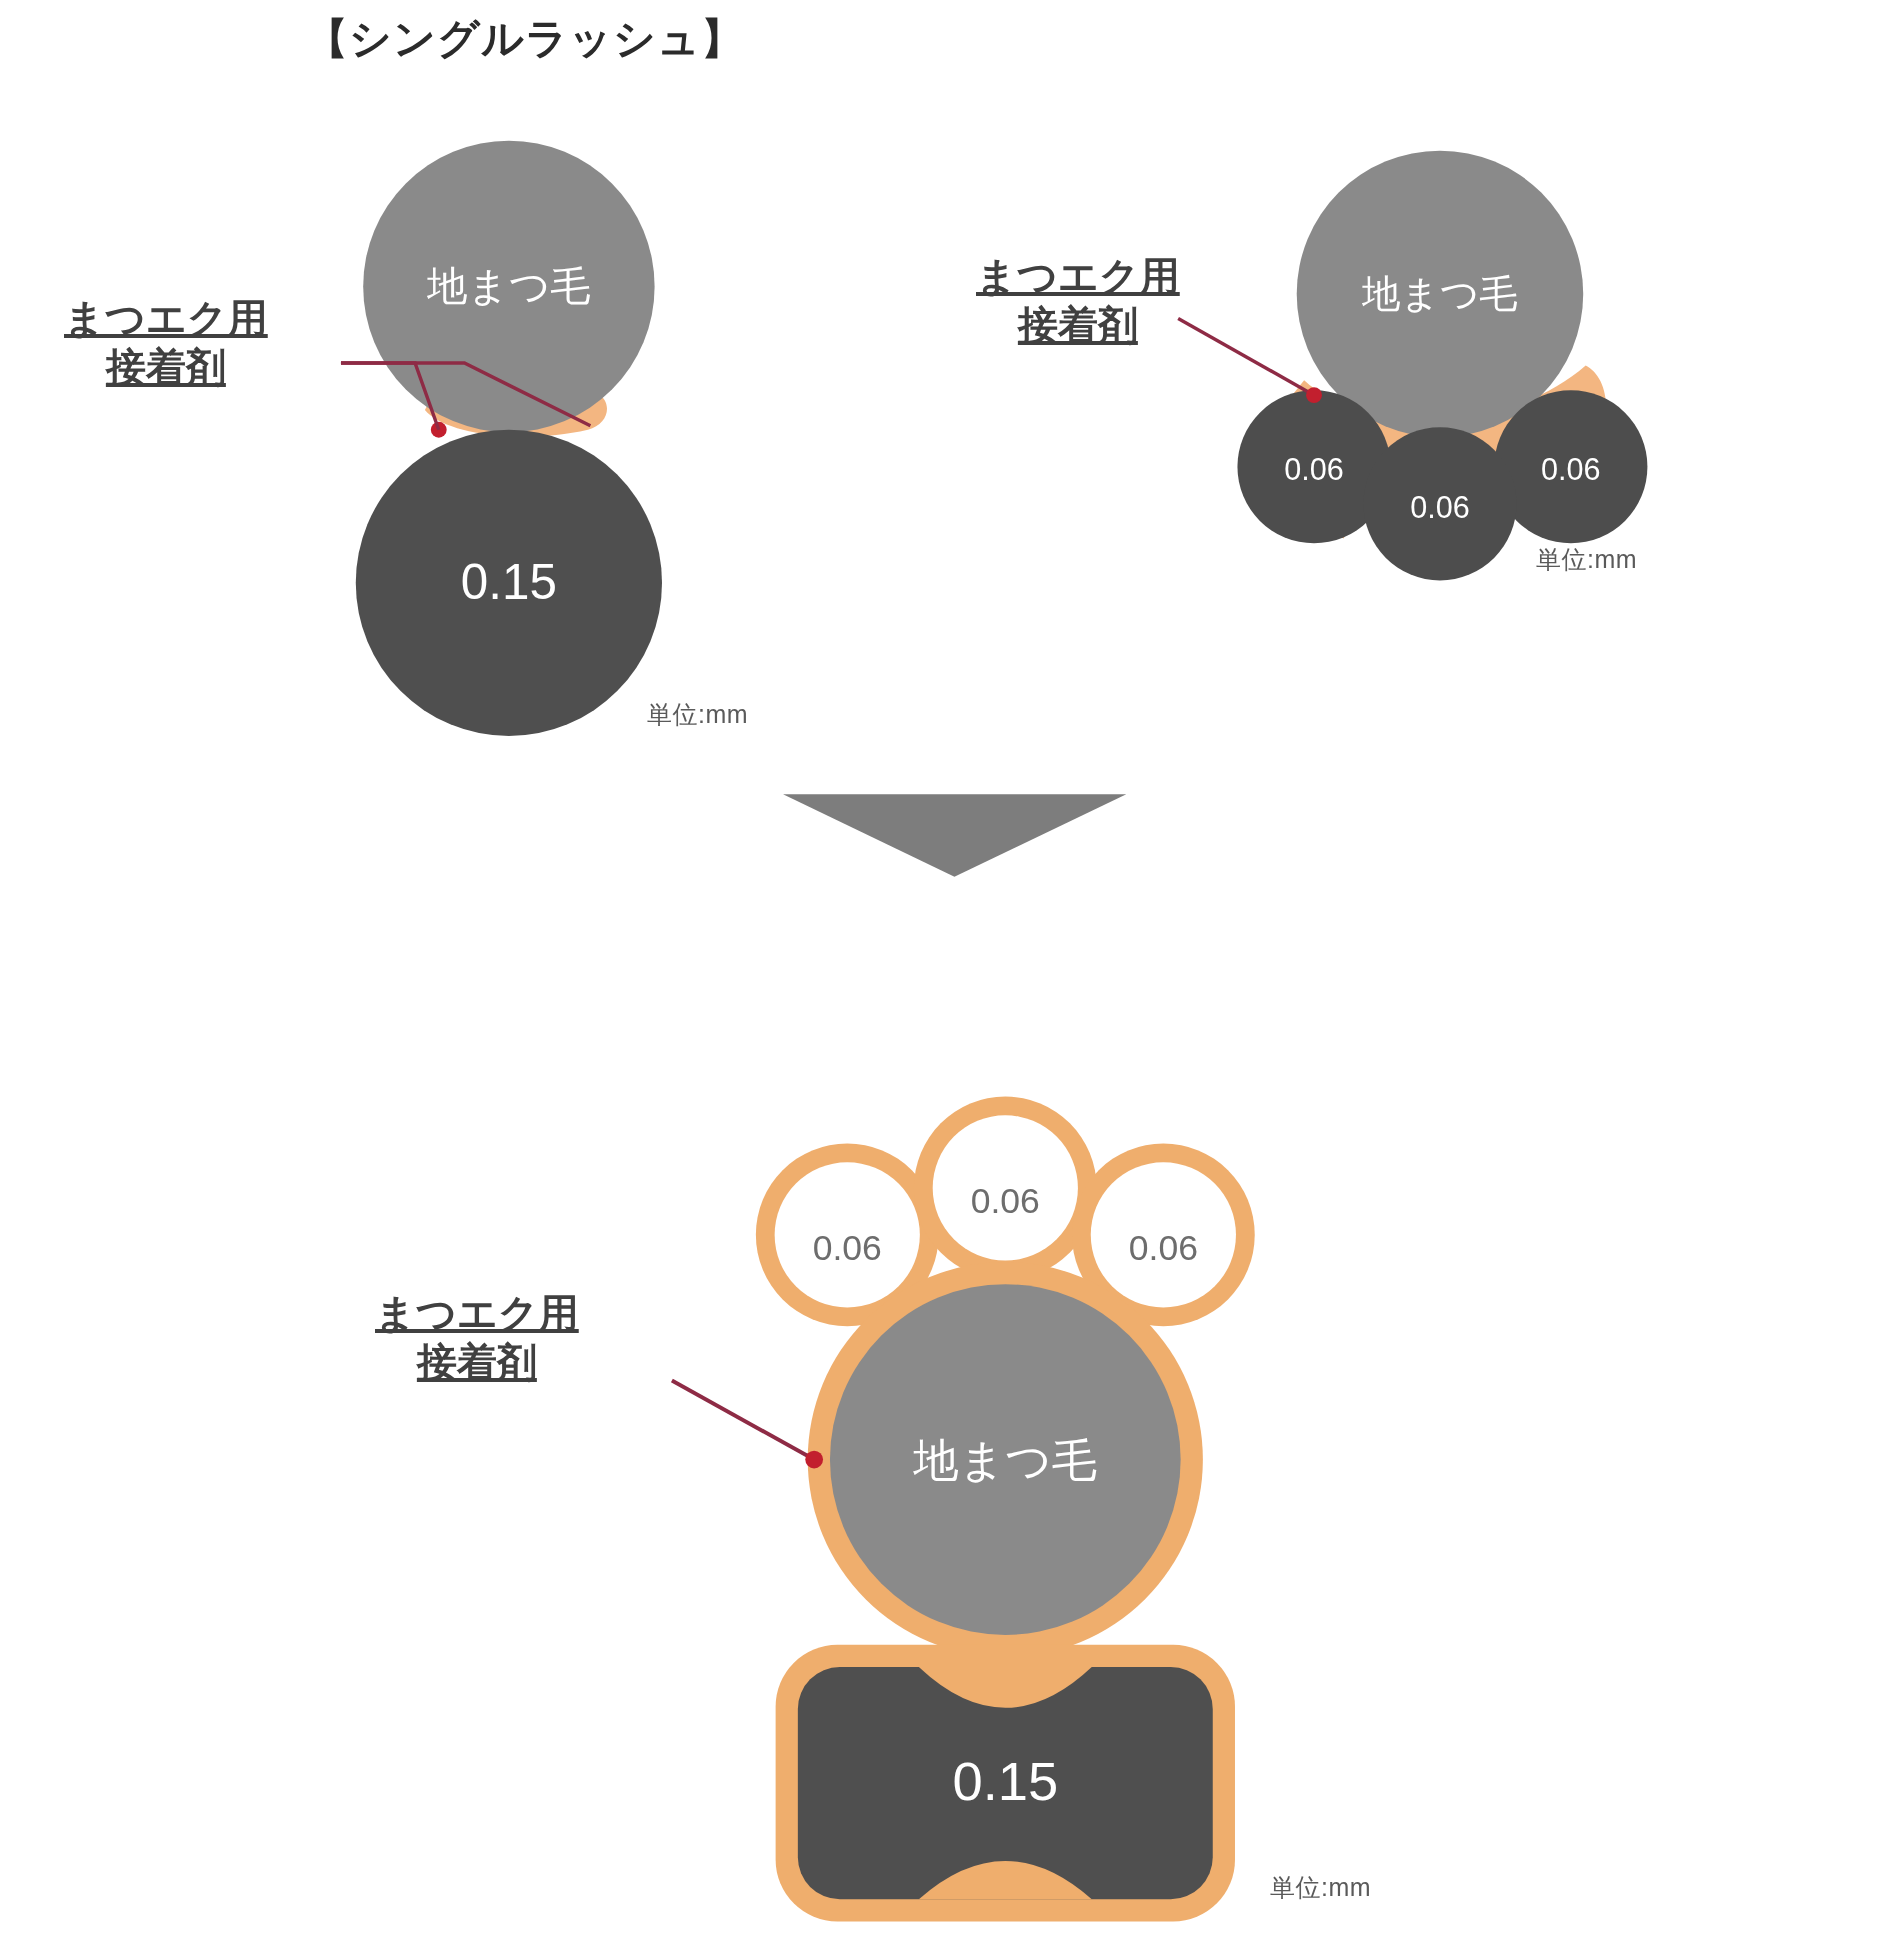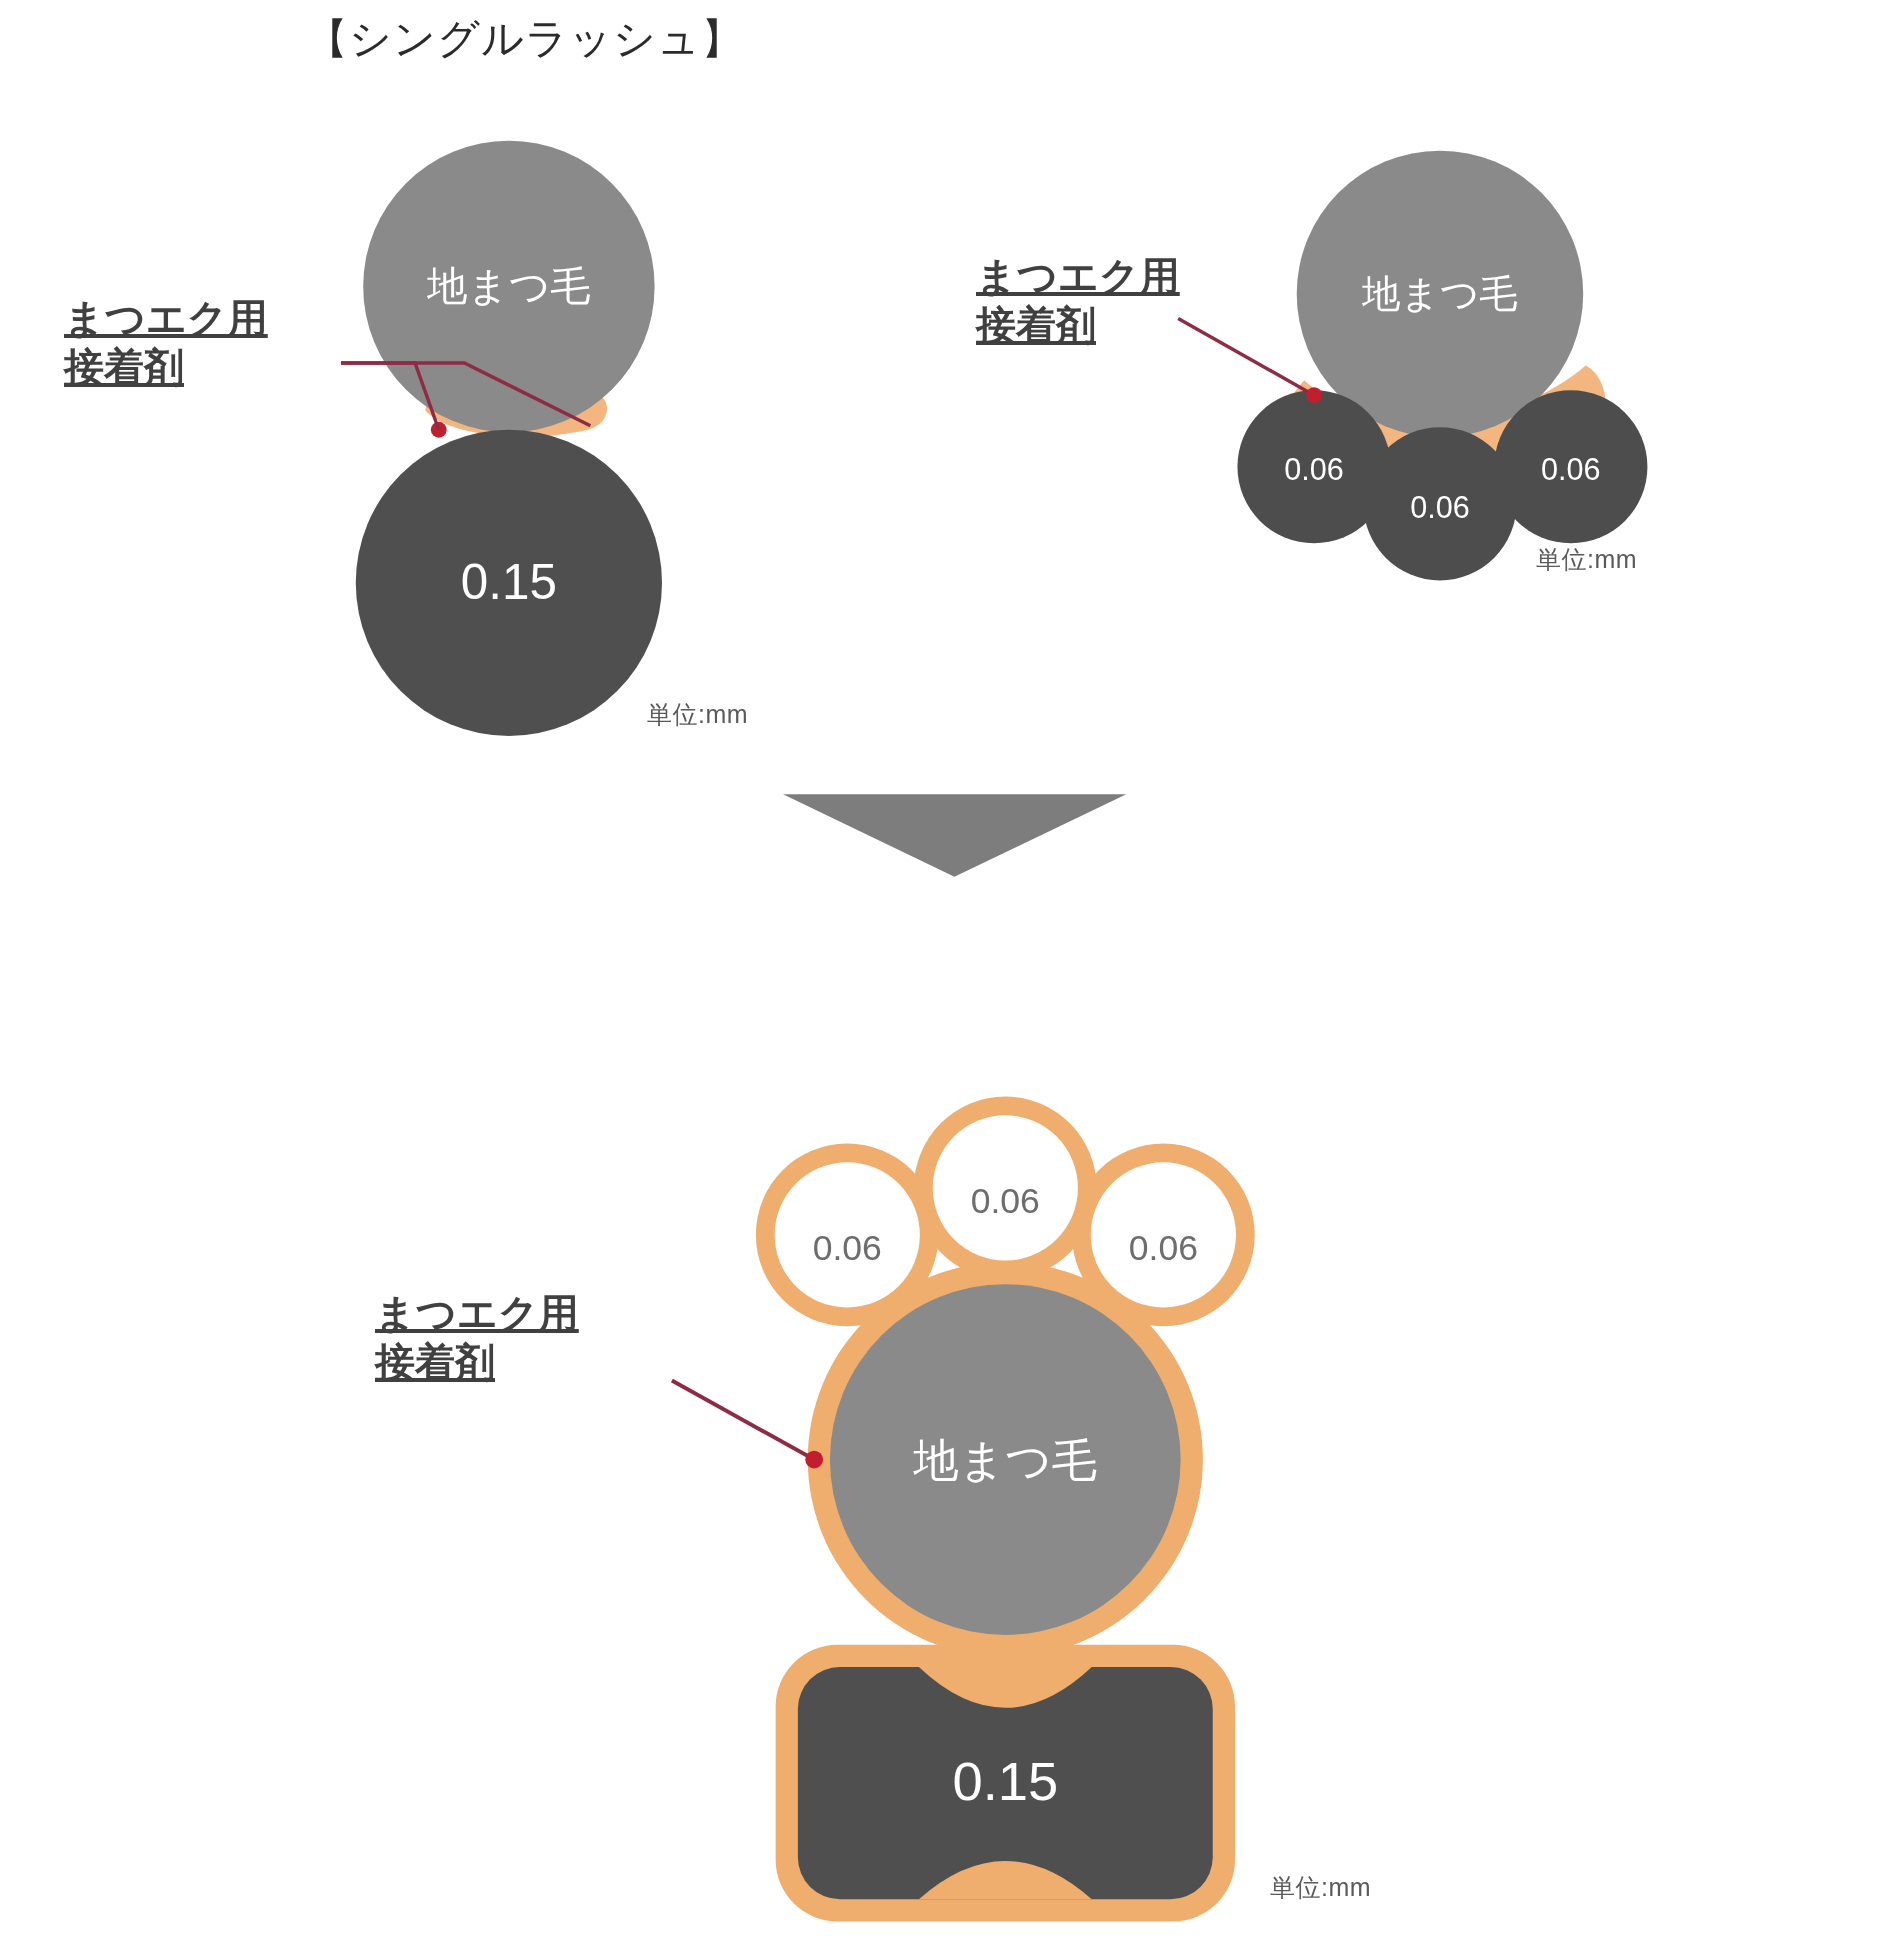--- a/index.html
+++ b/index.html
@@ -16,21 +16,21 @@
   }
   .stage {
     position: absolute;
     left: 0; top: 0;
     width: 1897px;
     height: 1955px;
   }
   .panel-title {
     position: absolute;
     font-size: 42px;
-    font-weight: 400;
+    font-weight: 700;
     color: #2b2b2b;
     letter-spacing: 1px;
     white-space: nowrap;
     text-align: center;
   }
   #title-single  { left: 306px;  top: 11px; width: 356px; }
   #title-volume  { left: 1215px; top: 11px; width: 445px; }
   #title-bind    { left: 741px; top: 924px; width: 445px; font-size: 45px; }
 
   .unit-label {
@@ -46,21 +46,21 @@
 
   .glue-label {
     position: absolute;
     color: #404040;
     font-size: 40px;
     font-weight: 700;
     line-height: 1.22;
     white-space: nowrap;
     text-decoration: underline;
   }
-  .glue-label .l2 { display: block; }
+  .glue-label .l2 { display: block; text-align: center; }
   #glue-label-single { left: 64px;  top: 294px;  }
   #glue-label-volume { left: 976px; top: 252px;  }
   #glue-label-bind   { left: 375px;  top: 1289px; }
 
   svg.layer {
     position: absolute;
     left: 0; top: 0;
     width: 1897px;
     height: 1955px;
     pointer-events: none;

